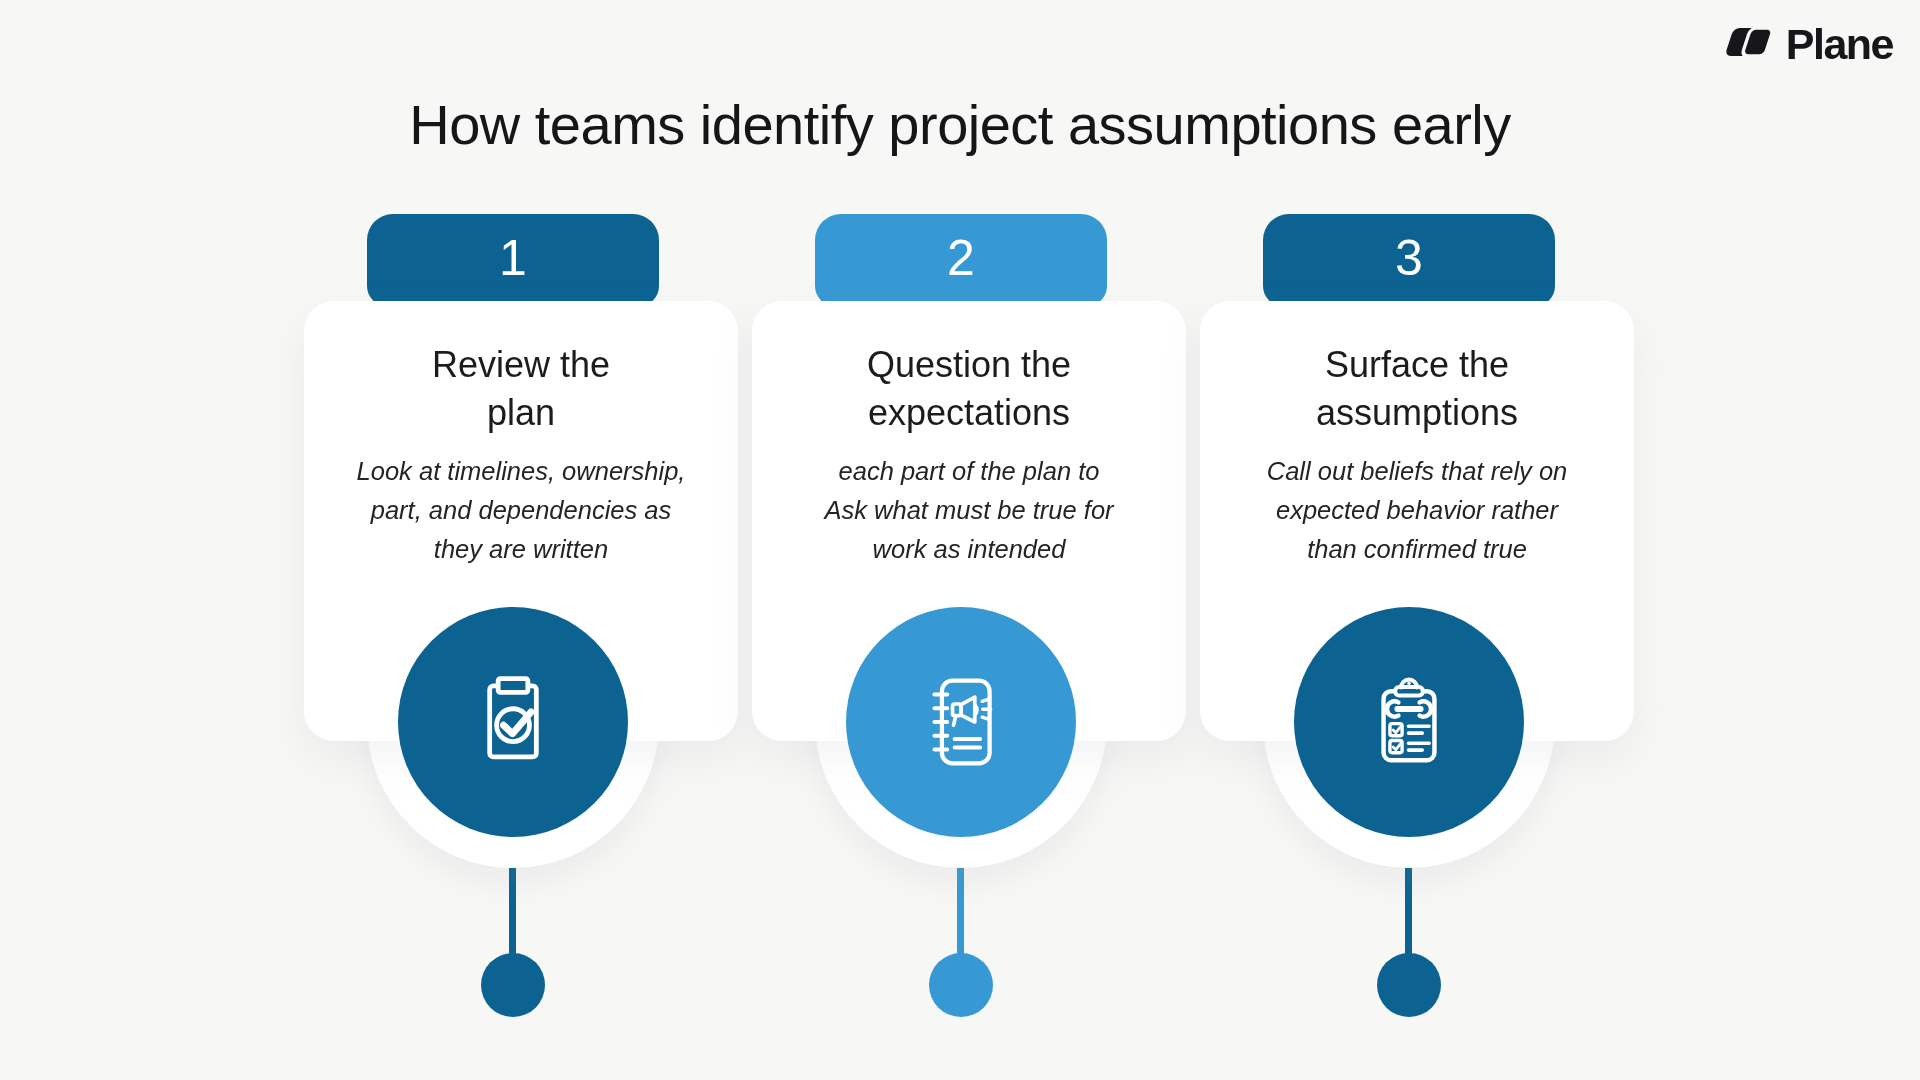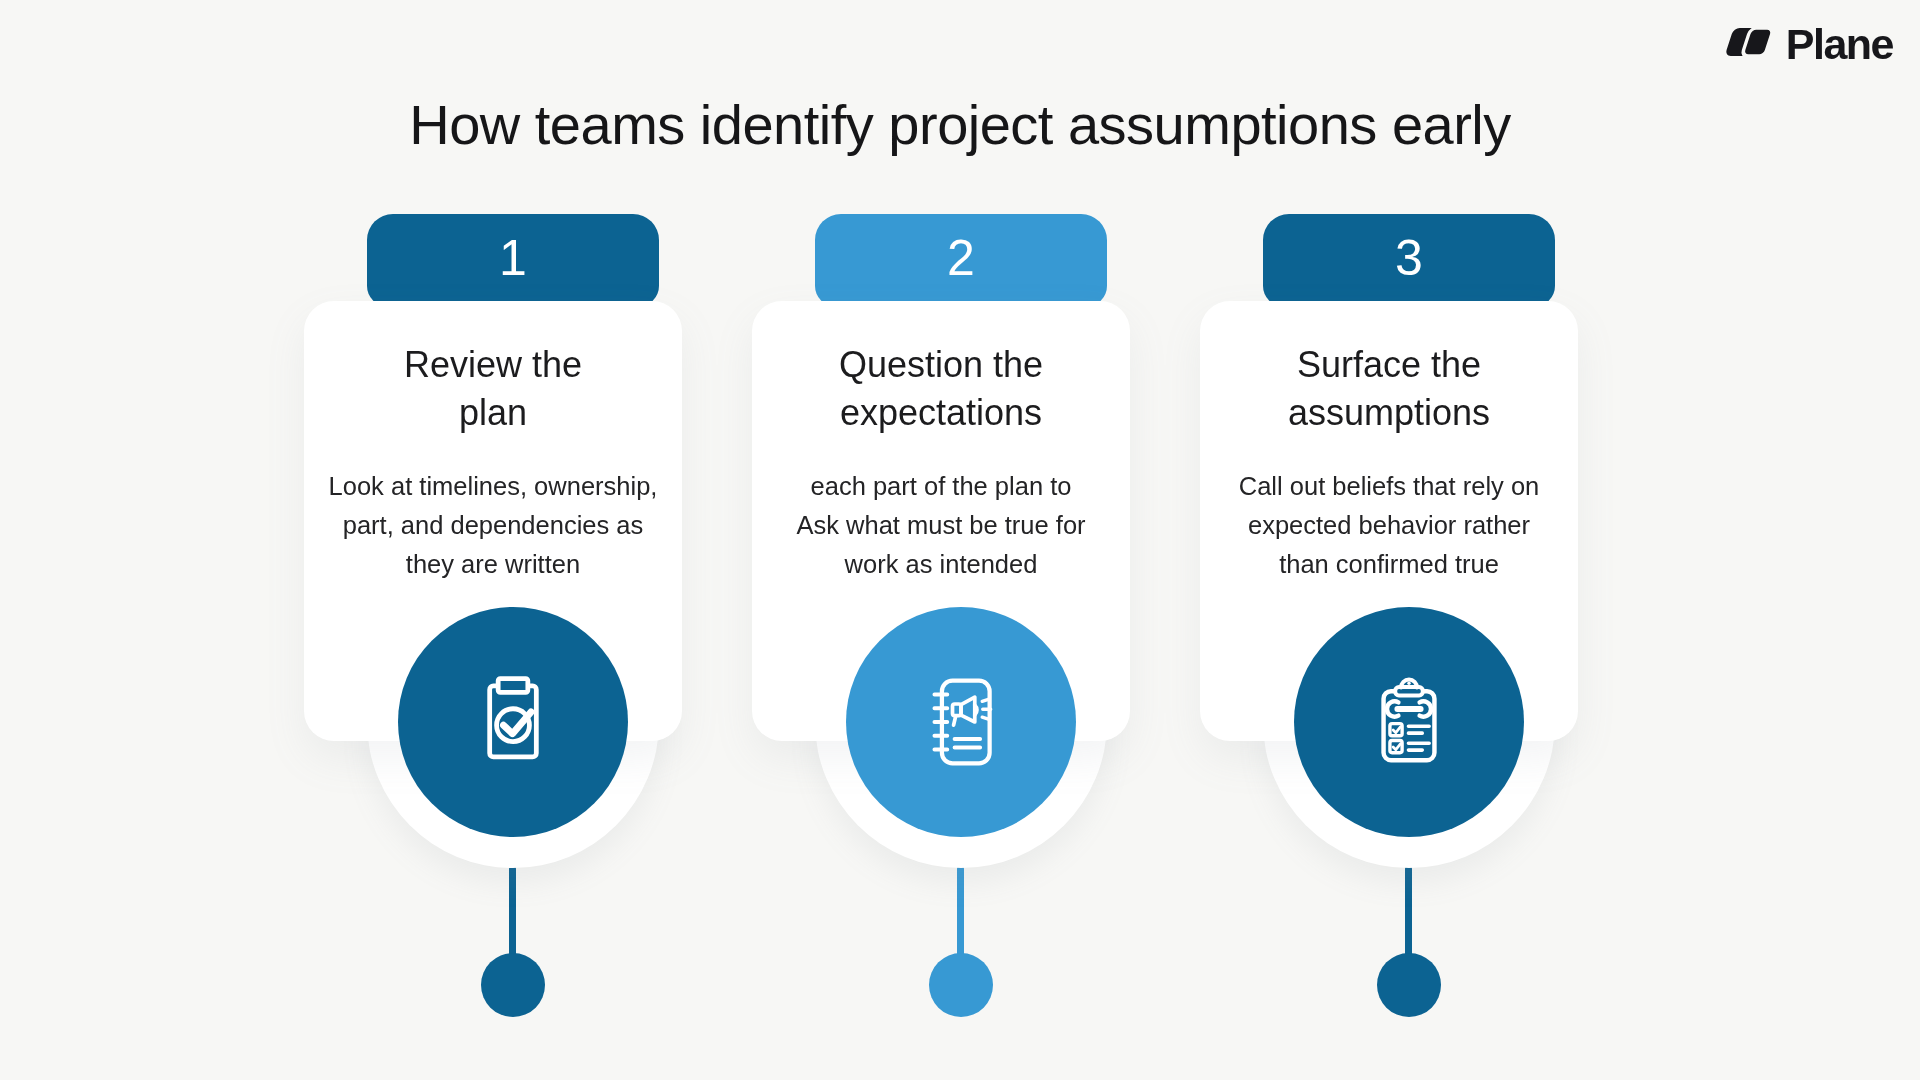--- a/index.html
+++ b/index.html
@@ -46,34 +46,34 @@
   .num{
     color:#ffffff;font-size:50px;font-weight:400;line-height:1;
     padding-bottom:4px;
   }
   .ring{
     position:absolute;left:63px;top:576px;width:292px;height:292px;
     border-radius:50%;background:#ffffff;z-index:2;
     box-shadow:0 16px 28px rgba(140,149,159,0.10);
   }
   .card{
-    position:absolute;left:0;top:301px;width:378px;height:440px;
+    position:absolute;left:0;top:301px;width:434px;height:440px;
     background:#ffffff;border-radius:30px;z-index:3;
     box-shadow:0 18px 40px rgba(140,149,159,0.10);
     box-sizing:border-box;
     padding:40px 24px 0;
     text-align:center;
   }
   .card-title{
     margin:0;font-size:36px;font-weight:500;color:#1c1c1e;line-height:1.32;
   }
   .card-title span{display:block;}
   .card-desc{
-    margin:31px auto 0;max-width:376px;
-    font-size:25.5px;font-weight:400;color:#242426;line-height:1.52;
+    margin:16px auto 0;max-width:376px;
+    font-size:25.5px;font-weight:400;color:#242426;line-height:1.52;font-style:italic;
   }
   .card-desc span{display:block;}
   .icon-circle{
     position:absolute;left:94px;top:607px;width:230px;height:230px;
     border-radius:50%;background:#0c6392;z-index:4;
     display:flex;align-items:center;justify-content:center;
   }
   .icon-circle svg{display:block;}
   .stem{
     position:absolute;left:205px;top:866px;width:7px;height:92px;

